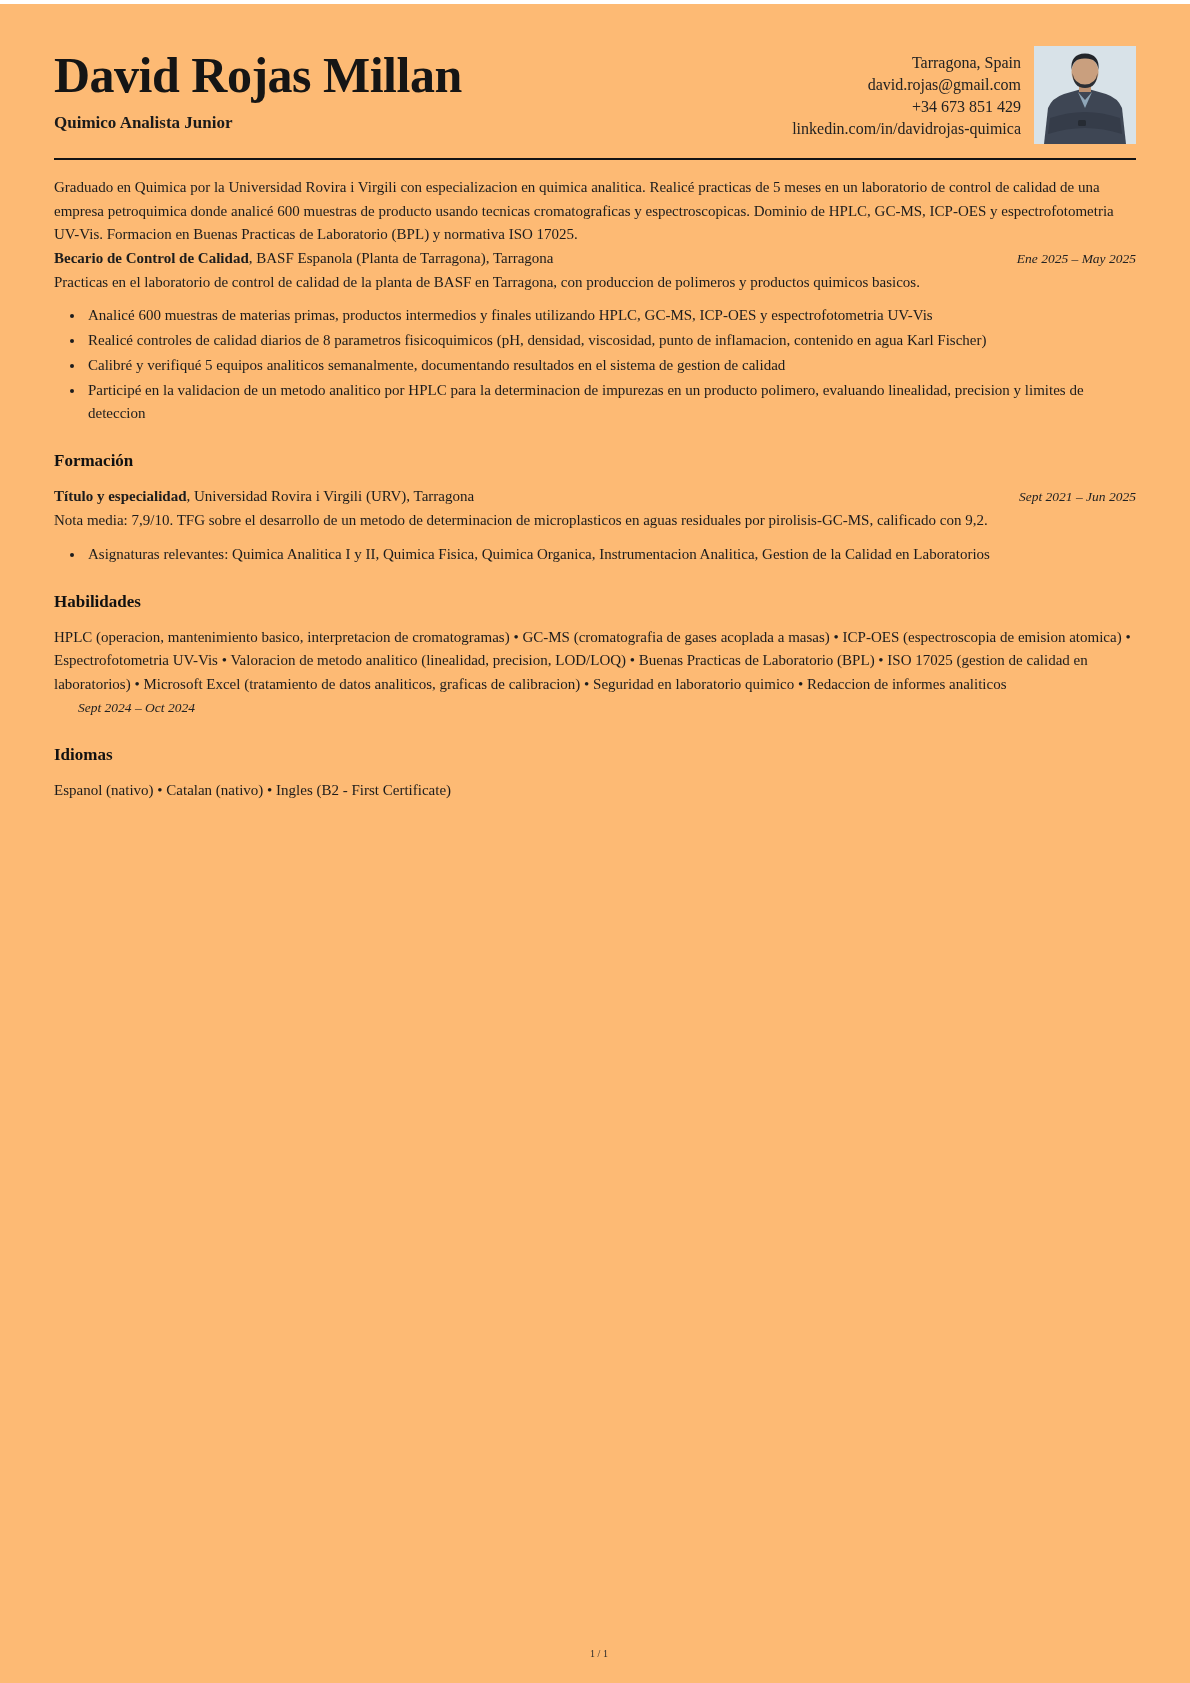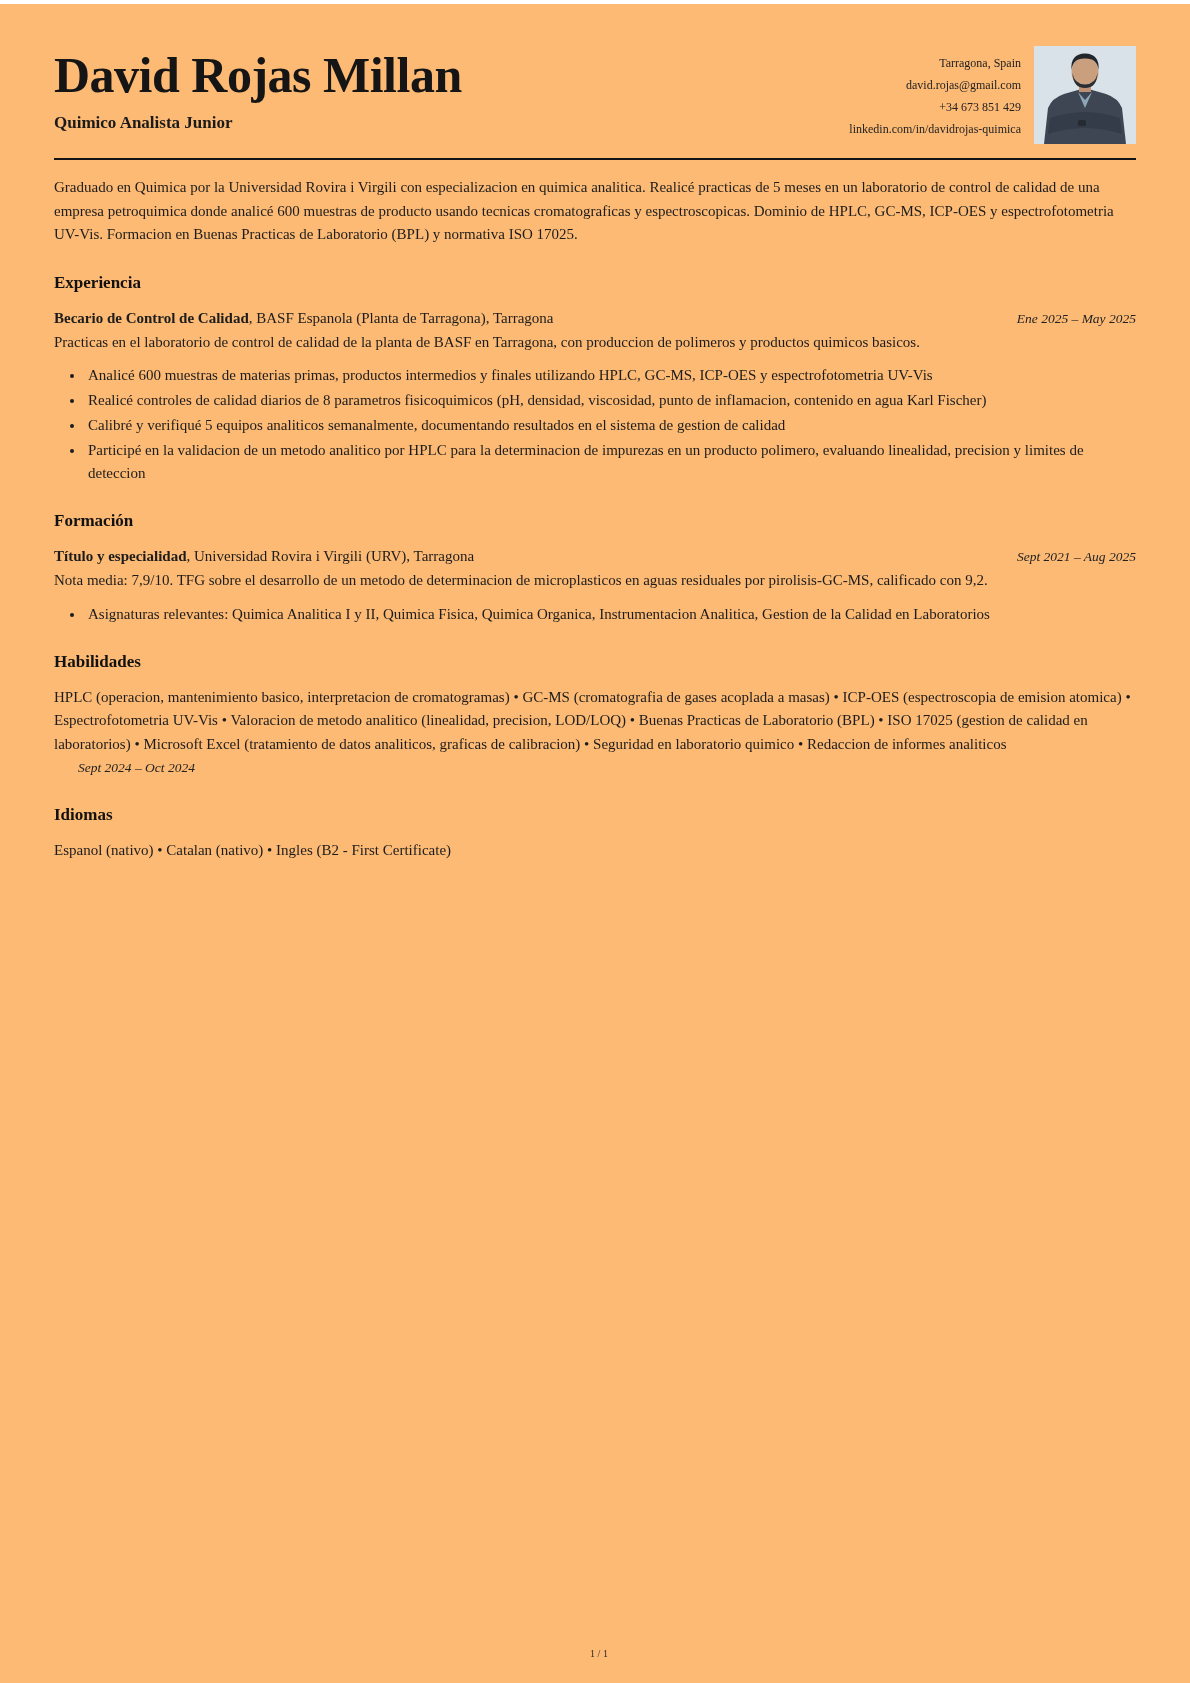--- a/index.html
+++ b/index.html
@@ -28,21 +28,21 @@
   }
   .job-title {
     margin-top: 10px;
     font-size: 17px;
     font-weight: 700;
     color: #1a1a1a;
   }
   .header-right { display: flex; align-items: flex-start; }
   .contact {
     text-align: right;
-    font-size: 12px;
+    font-size: 16px;
     line-height: 22px;
     color: #222222;
     padding-top: 6px;
     font-family: Liberation Serif, serif;
   }
   .photo-frame {
     width: 102px;
     height: 98px;
     margin-left: 13px;
     overflow: hidden;
@@ -157,39 +157,38 @@
           </svg>
         </div>
       </div>
     </div>
 
     <hr class="divider">
 
     <p class="summary"><span>Graduado en Quimica por la Universidad Rovira i Virgili con especializacion en quimica analitica. Realicé </span><b>practicas de 5 meses</b><span> en un laboratorio de control de calidad de una empresa petroquimica donde analicé </span><b>600 muestras</b><span> de producto usando tecnicas cromatograficas y espectroscopicas. Dominio de HPLC, GC-MS, ICP-OES y espectrofotometria UV-Vis. Formacion en Buenas Practicas de Laboratorio (BPL) y normativa ISO 17025.</span></p>
 
     <div>
-      <div class="section-heading">Experiencia</div>
       <div class="entry-head">
         <span class="entry-title"><b>Becario de Control de Calidad</b><span>, BASF Espanola (Planta de Tarragona), Tarragona</span></span>
         <span class="entry-date">Ene 2025 – May 2025</span>
       </div>
       <p class="entry-desc">Practicas en el laboratorio de control de calidad de la planta de BASF en Tarragona, con produccion de polimeros y productos quimicos basicos.</p>
       <ul class="bullets">
         <li><span>Analicé </span><b>600 muestras</b><span> de materias primas, productos intermedios y finales utilizando HPLC, GC-MS, ICP-OES y espectrofotometria UV-Vis</span></li>
         <li><span>Realicé </span><b>controles de calidad diarios</b><span> de 8 parametros fisicoquimicos (pH, densidad, viscosidad, punto de inflamacion, contenido en agua Karl Fischer)</span></li>
         <li><span>Calibré y verifiqué </span><b>5 equipos analiticos</b><span> semanalmente, documentando resultados en el sistema de gestion de calidad</span></li>
         <li><span>Participé en la </span><b>validacion de un metodo analitico</b><span> por HPLC para la determinacion de impurezas en un producto polimero, evaluando linealidad, precision y limites de deteccion</span></li>
       </ul>
     </div>
 
     <div>
       <div class="section-heading">Formación</div>
       <div class="entry-head">
         <span class="entry-title"><b>Título y especialidad</b><span>, Universidad Rovira i Virgili (URV), Tarragona</span></span>
-        <span class="entry-date">Sept 2021 – Aug 2025</span>
+        <span class="entry-date">Sept 2021 – Jun 2025</span>
       </div>
       <p class="entry-desc"><span>Nota media: </span><b>7,9/10</b><span>. TFG sobre el desarrollo de un metodo de determinacion de microplasticos en aguas residuales por pirolisis-GC-MS, calificado con </span><b>9,2</b><span>.</span></p>
       <ul class="bullets">
         <li><span>Asignaturas relevantes: Quimica Analitica I y II, Quimica Fisica, Quimica Organica, Instrumentacion Analitica, Gestion de la Calidad en Laboratorios</span></li>
       </ul>
     </div>
 
     <div>
       <div class="section-heading">Habilidades</div>
       <p class="inline-list">HPLC (operacion, mantenimiento basico, interpretacion de cromatogramas) • GC-MS (cromatografia de gases acoplada a masas) • ICP-OES (espectroscopia de emision atomica) • Espectrofotometria UV-Vis • Valoracion de metodo analitico (linealidad, precision, LOD/LOQ) • Buenas Practicas de Laboratorio (BPL) • ISO 17025 (gestion de calidad en laboratorios) • Microsoft Excel (tratamiento de datos analiticos, graficas de calibracion) • Seguridad en laboratorio quimico • Redaccion de informes analiticos</p>

